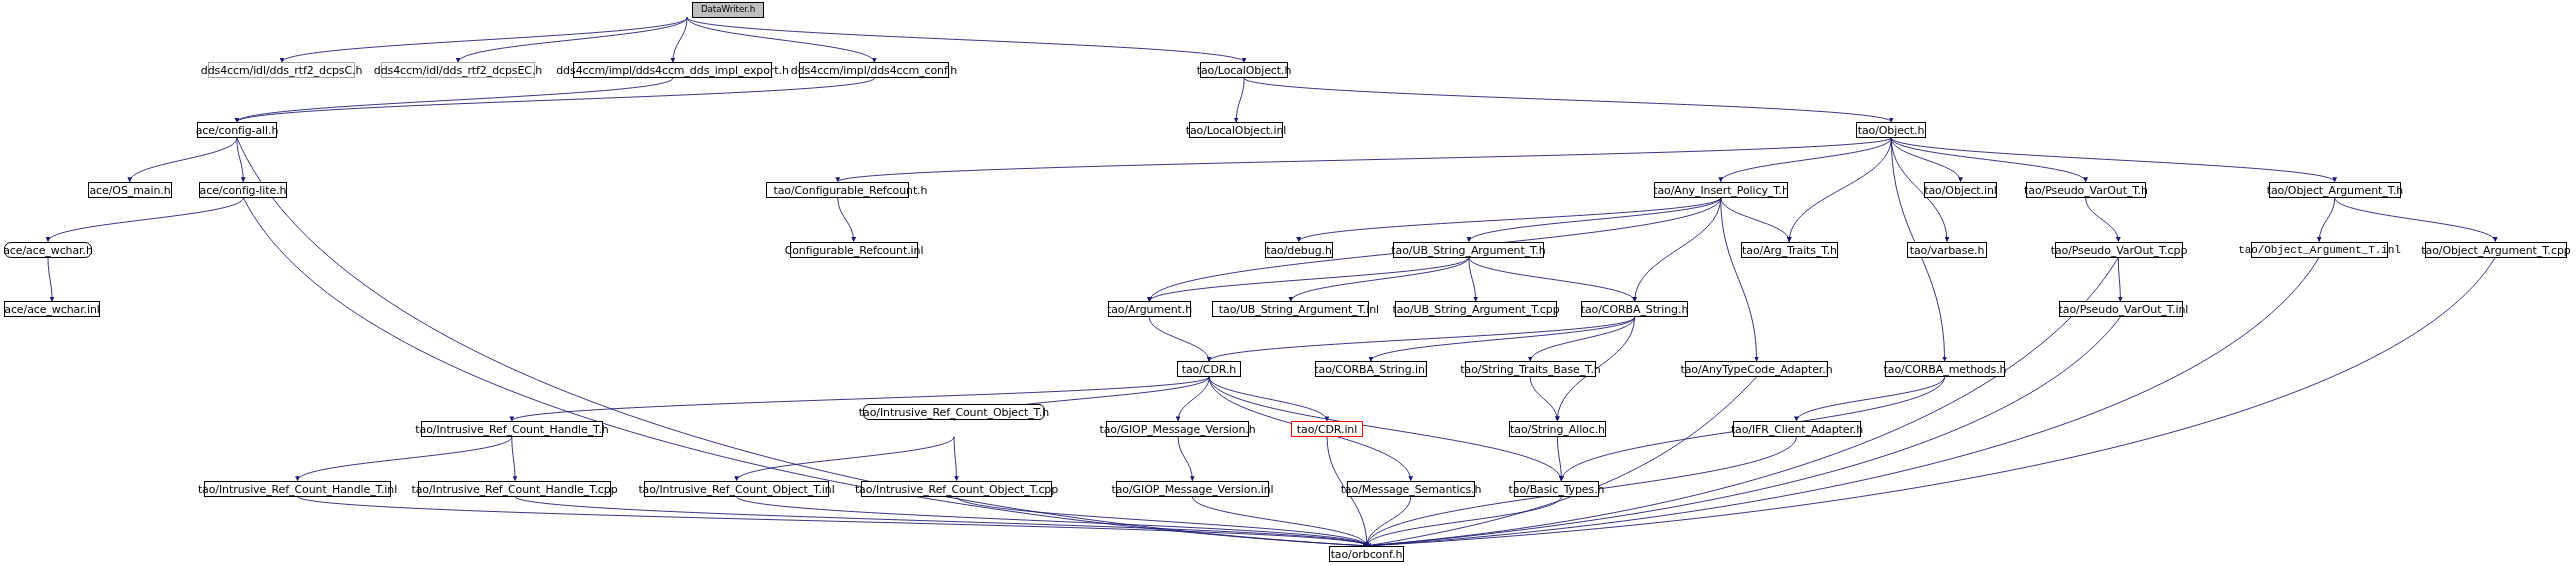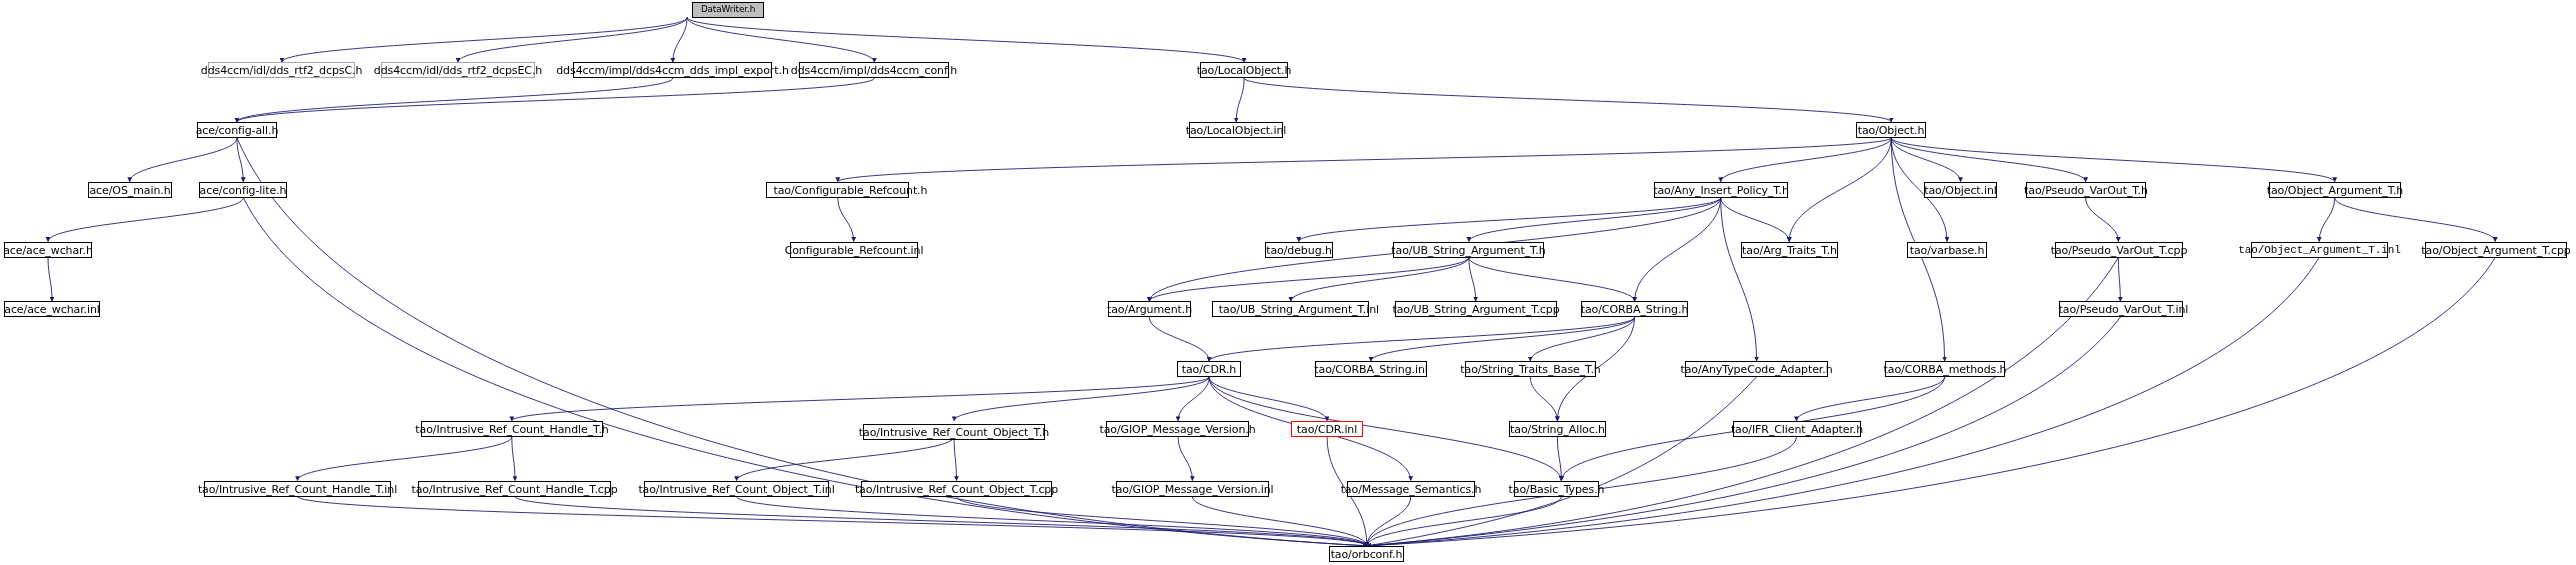--- a/index.html
+++ b/index.html
@@ -143,42 +143,42 @@
       <div class="node" style="left: 197px; top: 122px; width: 80px;">ace/config-all.h</div>
       <div class="node" style="left: 1189px; top: 122px; width: 94px;">tao/LocalObject.inl</div>
       <div class="node" style="left: 1856px; top: 122px; width: 70px;">tao/Object.h</div>
       <div class="node" style="left: 88px; top: 182px; width: 84px;">ace/OS_main.h</div>
       <div class="node" style="left: 199px; top: 182px; width: 88px;">ace/config-lite.h</div>
       <div class="node" style="left: 766px; top: 182px; width: 143px; padding-left: 29px;">tao/Configurable_Refcount.h</div>
       <div class="node" style="left: 1654px; top: 182px; width: 134px;">tao/Any_Insert_Policy_T.h</div>
       <div class="node" style="left: 1924px; top: 182px; width: 73px;">tao/Object.inl</div>
       <div class="node" style="left: 2026px; top: 182px; width: 120px;">tao/Pseudo_VarOut_T.h</div>
       <div class="node" style="left: 2269px; top: 182px; width: 132px;">tao/Object_Argument_T.h</div>
-      <div class="node" style="left: 4px; top: 242px; width: 88px;">ace/ace_wchar.h</div>
+      <div class="node" style="left: 4px; top: 242px; width: 88px; border-radius: 7px;">ace/ace_wchar.h</div>
       <div class="node" style="left: 790px; top: 242px; width: 128px;">Configurable_Refcount.inl</div>
       <div class="node" style="left: 1265px; top: 242px; width: 68px;">tao/debug.h</div>
       <div class="node" style="left: 1393px; top: 242px; width: 151px;">tao/UB_String_Argument_T.h</div>
       <div class="node" style="left: 1741px; top: 242px; width: 97px;">tao/Arg_Traits_T.h</div>
       <div class="node" style="left: 1907px; top: 242px; width: 80px;">tao/varbase.h</div>
       <div class="node" style="left: 2055px; top: 242px; width: 128px;">tao/Pseudo_VarOut_T.cpp</div>
       <div class="node" style="left: 2251px; top: 242px; width: 137px; font-family: Liberation Mono, monospace;">tao/Object_Argument_T.inl</div>
       <div class="node" style="left: 2425px; top: 242px; width: 142px;">tao/Object_Argument_T.cpp</div>
       <div class="node" style="left: 4px; top: 301px; width: 96px;">ace/ace_wchar.inl</div>
       <div class="node" style="left: 1108px; top: 301px; width: 83px;">tao/Argument.h</div>
       <div class="node" style="left: 1212px; top: 301px; width: 157px; padding-left: 20px;">tao/UB_String_Argument_T.inl</div>
       <div class="node" style="left: 1395px; top: 301px; width: 162px;">tao/UB_String_Argument_T.cpp</div>
       <div class="node" style="left: 1581px; top: 301px; width: 107px;">tao/CORBA_String.h</div>
       <div class="node" style="left: 2059px; top: 301px; width: 124px; padding-left: 8px;">tao/Pseudo_VarOut_T.inl</div>
       <div class="node" style="left: 1177px; top: 361px; width: 64px;">tao/CDR.h</div>
       <div class="node" style="left: 1315px; top: 361px; width: 112px;">tao/CORBA_String.inl</div>
       <div class="node" style="left: 1465px; top: 361px; width: 131px;">tao/String_Traits_Base_T.h</div>
       <div class="node" style="left: 1685px; top: 361px; width: 143px;">tao/AnyTypeCode_Adapter.h</div>
       <div class="node" style="left: 1885px; top: 361px; width: 120px;">tao/CORBA_methods.h</div>
       <div class="node" style="left: 421px; top: 421px; width: 182px;">tao/Intrusive_Ref_Count_Handle_T.h</div>
-      <div class="node" style="left: 863px; top: 424px; width: 182px;">tao/Intrusive_Ref_Count_Object_T.h</div>
+      <div class="node" style="left: 863px; top: 404px; width: 182px; border-radius: 6px;">tao/Intrusive_Ref_Count_Object_T.h</div>
       <div class="node" style="left: 1106px; top: 421px; width: 143px;">tao/GIOP_Message_Version.h</div>
       <div class="node hl" style="left: 1291px; top: 421px; width: 72px;">tao/CDR.inl</div>
       <div class="node" style="left: 1509px; top: 421px; width: 97px;">tao/String_Alloc.h</div>
       <div class="node" style="left: 1733px; top: 421px; width: 128px;">tao/IFR_Client_Adapter.h</div>
       <div class="node" style="left: 204px; top: 481px; width: 187px;">tao/Intrusive_Ref_Count_Handle_T.inl</div>
       <div class="node" style="left: 418px; top: 481px; width: 193px;">tao/Intrusive_Ref_Count_Handle_T.cpp</div>
       <div class="node" style="left: 644px; top: 481px; width: 185px;">tao/Intrusive_Ref_Count_Object_T.inl</div>
       <div class="node" style="left: 861px; top: 481px; width: 191px;">tao/Intrusive_Ref_Count_Object_T.cpp</div>
       <div class="node" style="left: 1116px; top: 481px; width: 153px;">tao/GIOP_Message_Version.inl</div>
       <div class="node" style="left: 1347px; top: 481px; width: 128px;">tao/Message_Semantics.h</div>

